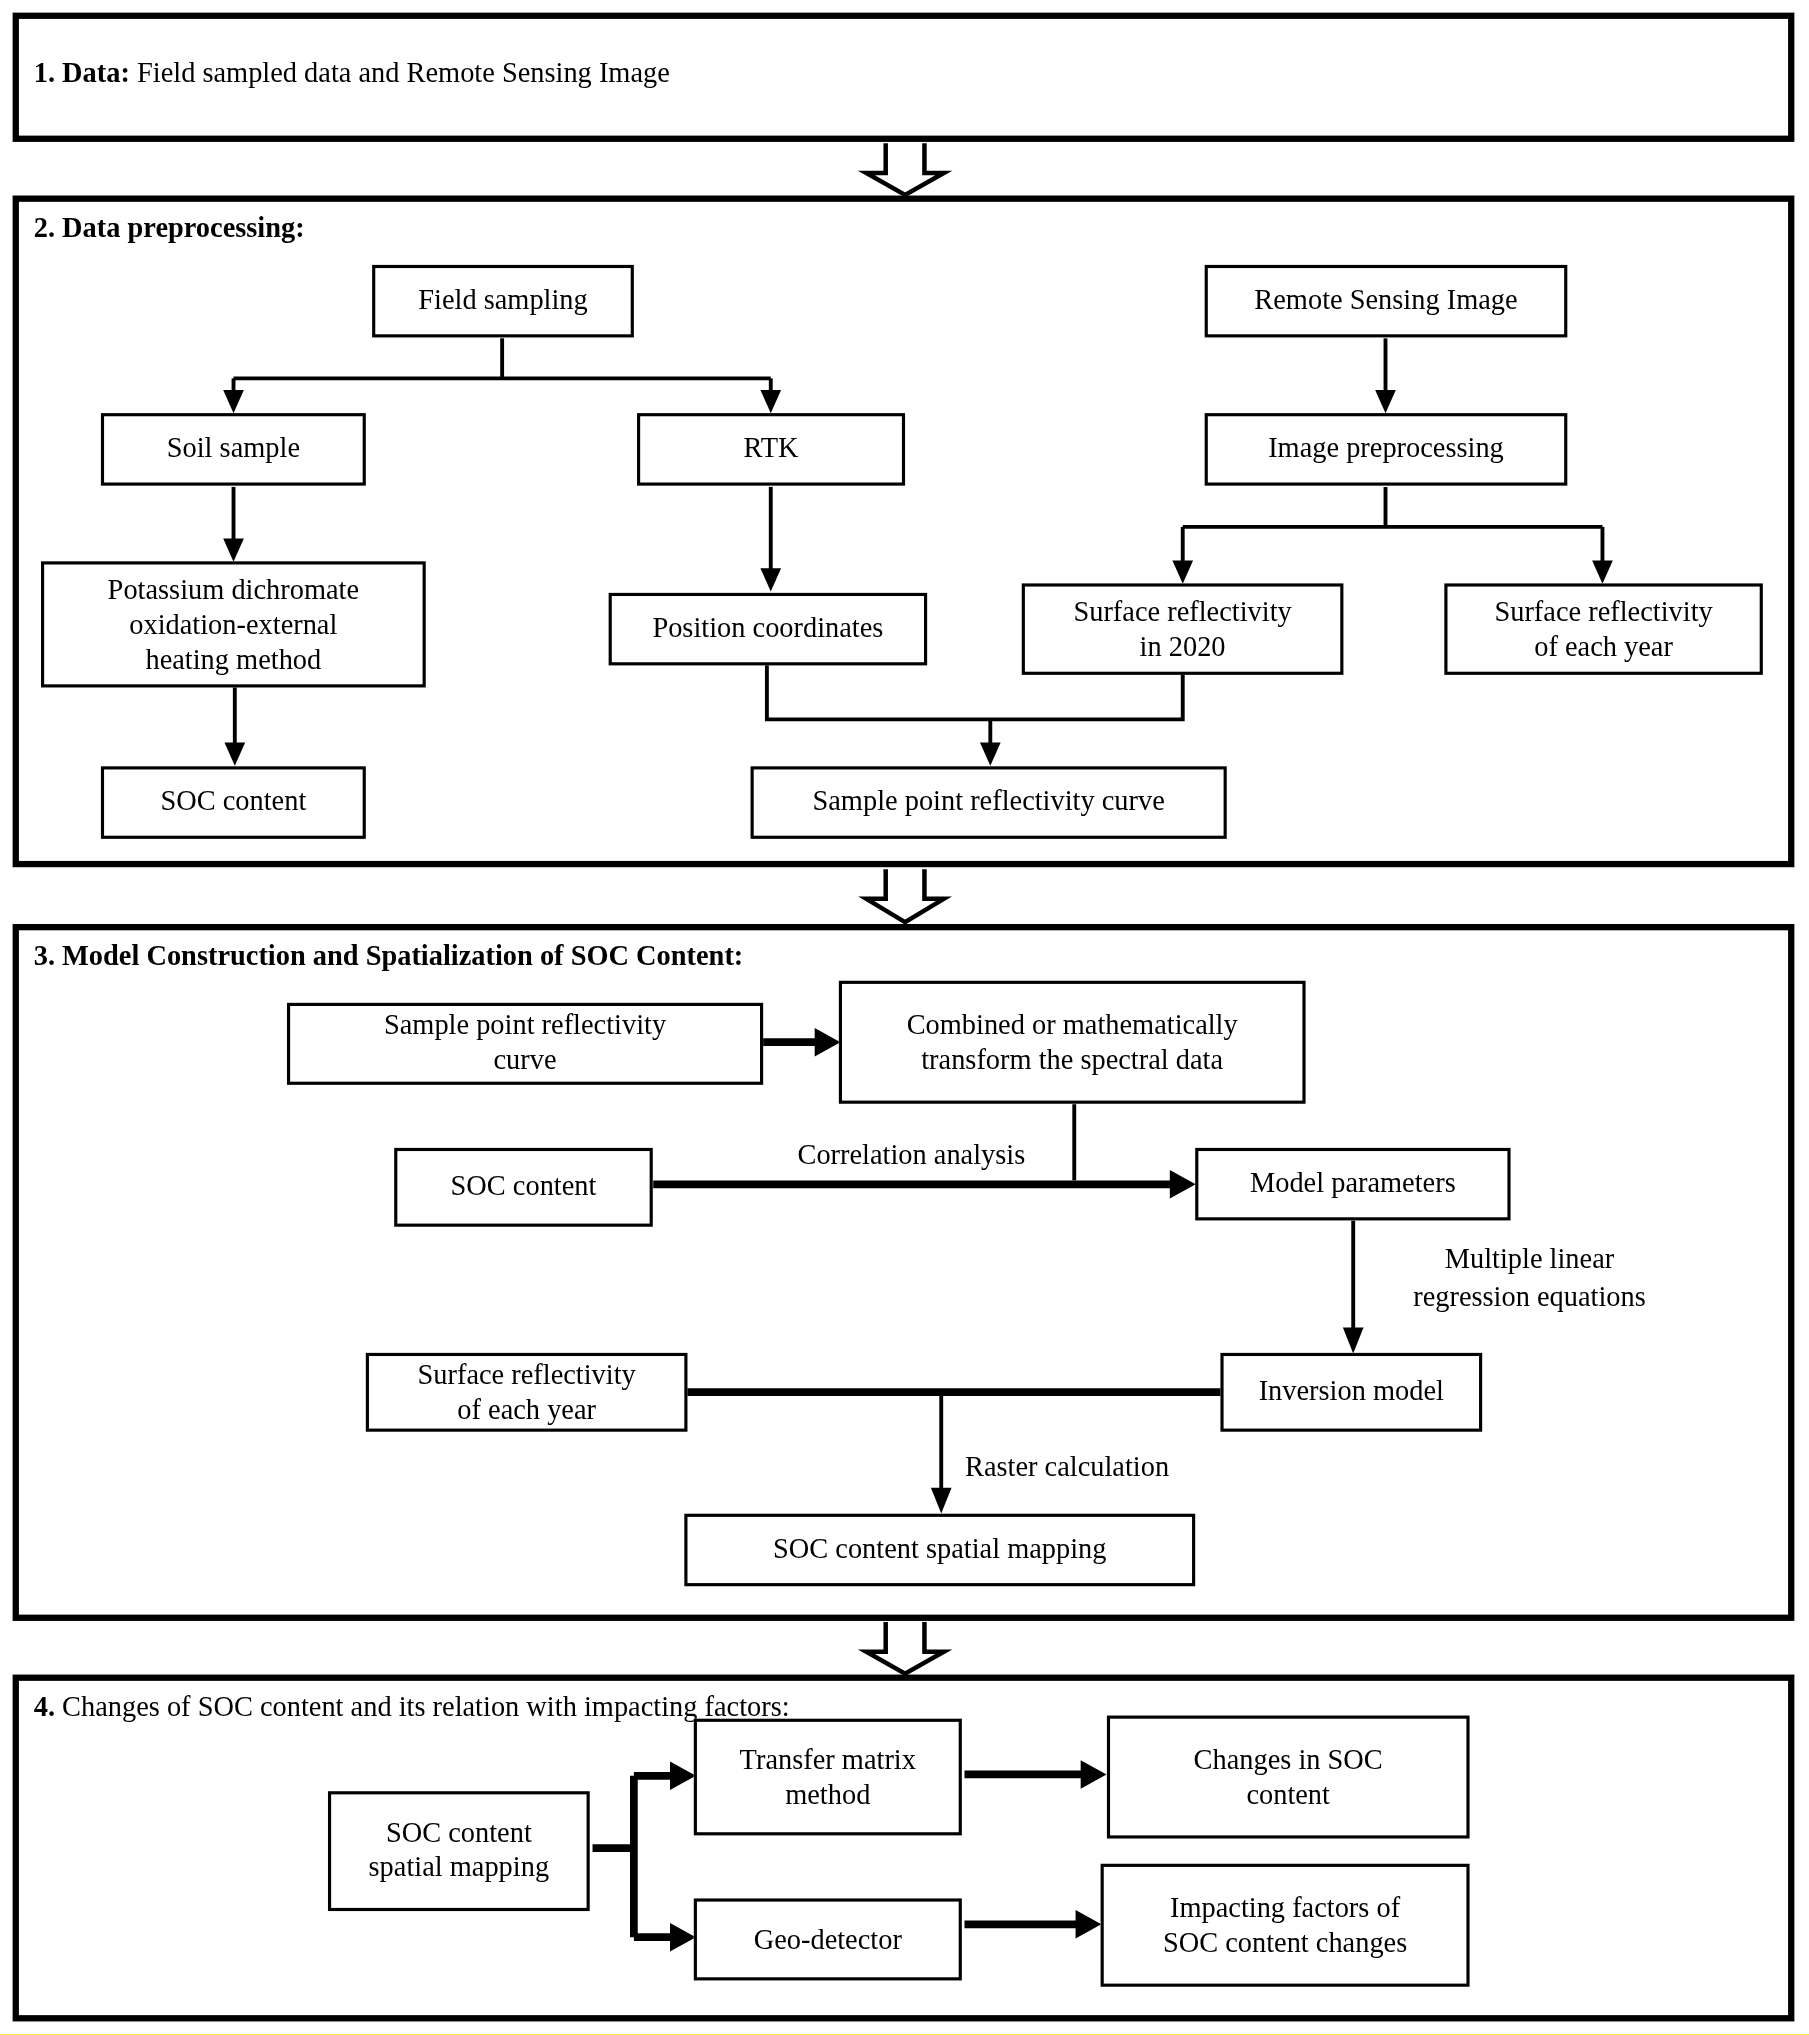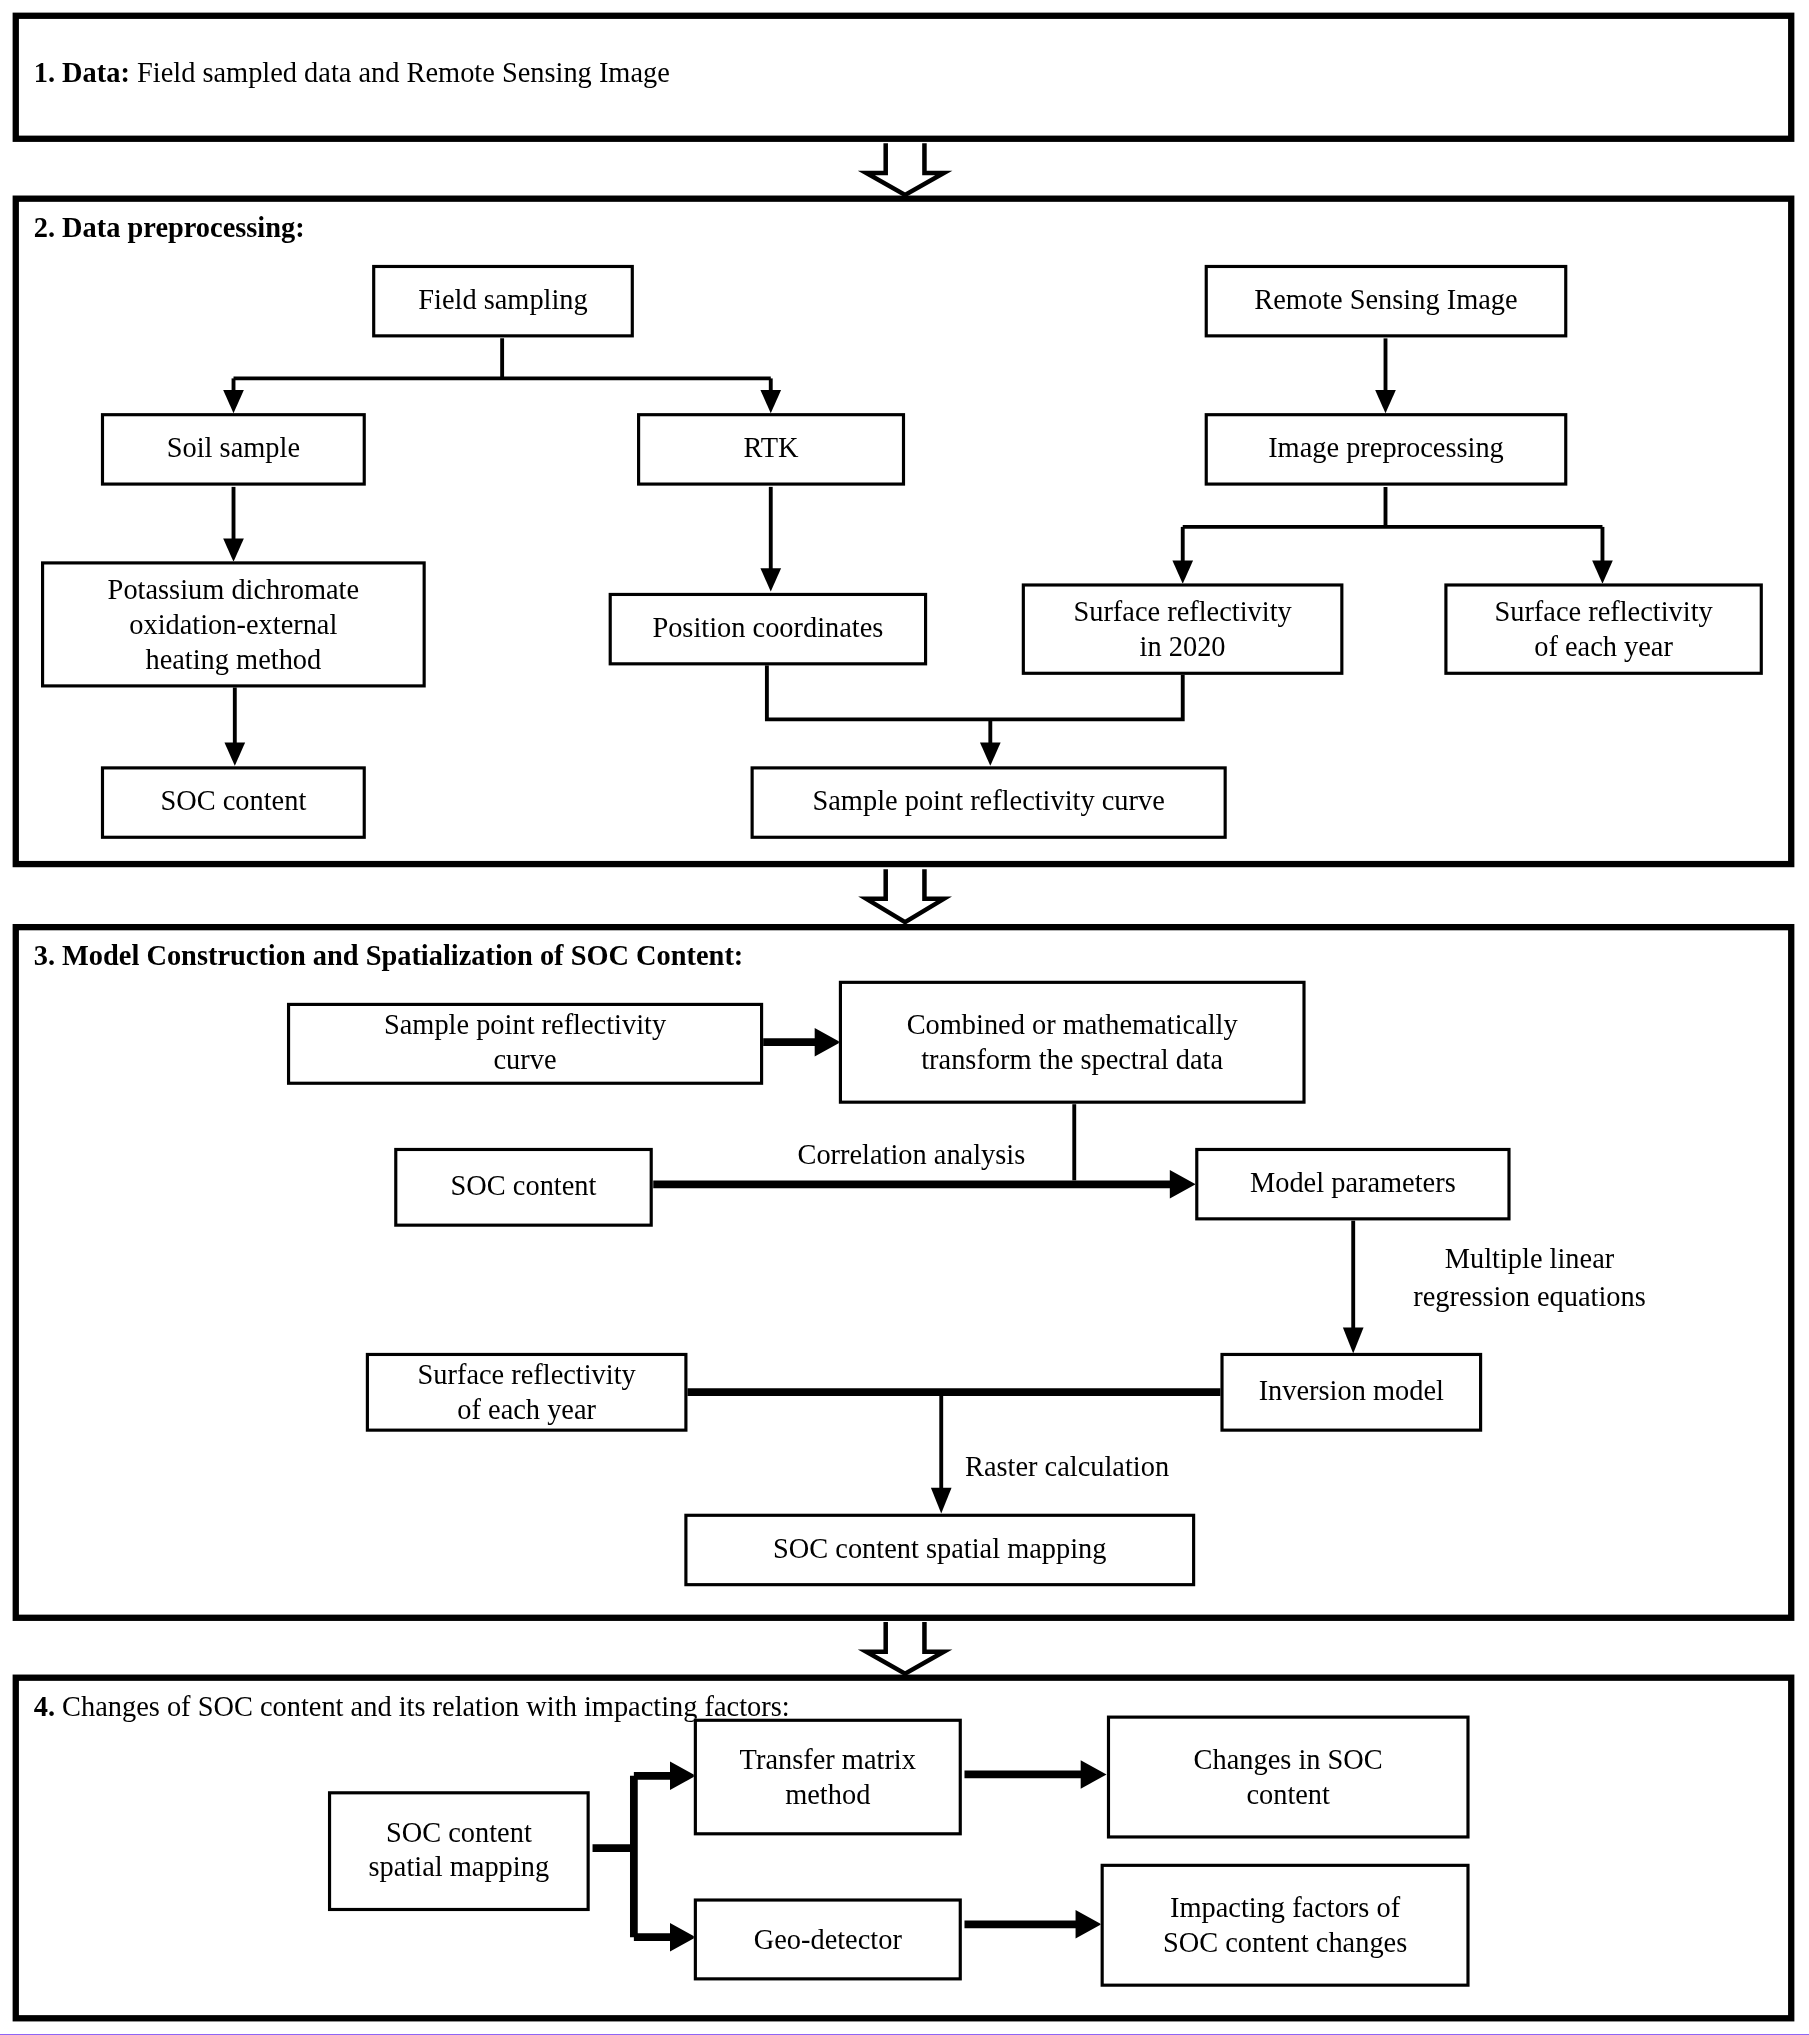--- a/index.html
+++ b/index.html
@@ -1,18 +1,18 @@
 <!DOCTYPE html>
 <html style="font-size:6.6px"><head>
 <meta charset="utf-8">
 <style>
   html, body { margin: 0; padding: 0; background: #ffffff; }
   #viewport {
     width: 1809px; height: 2035px;
-    background: #8b5cf6; overflow: hidden;
+    background: #fde047; overflow: hidden;
   }
   #stage {
     position: relative;
     width: 574px; height: 645px;
     background: #ffffff;
     transform: scale(3.15357);
     transform-origin: 0 0;
     font-family: "Liberation Serif", "DejaVu Serif", serif;
     color: #000000;
   }

